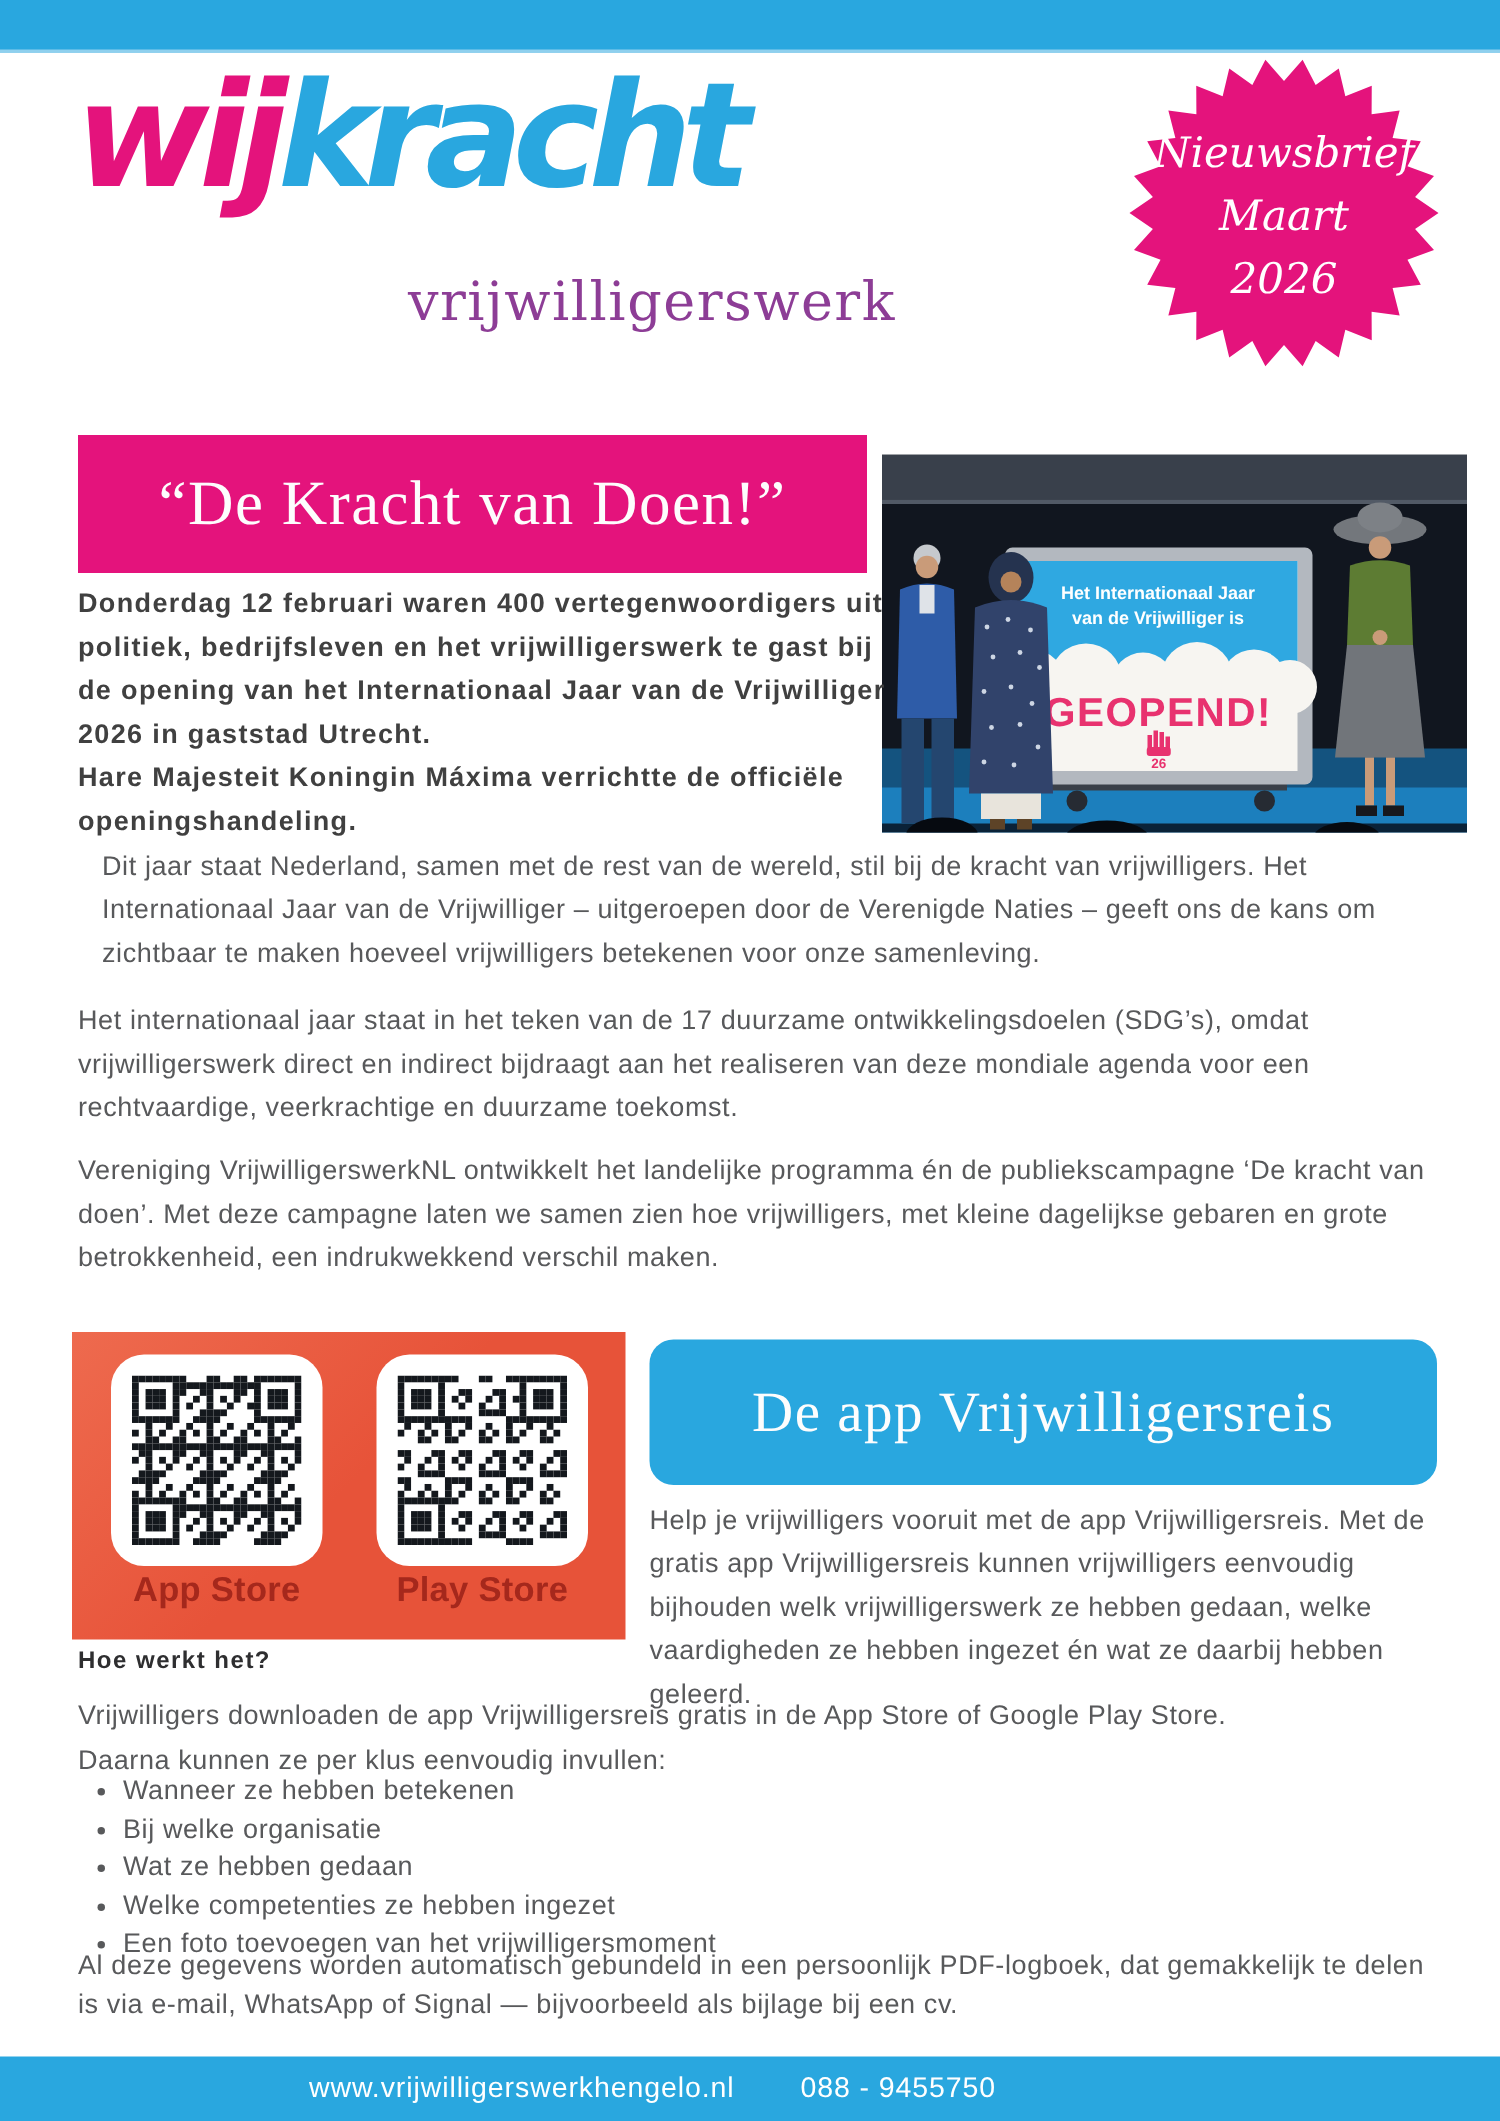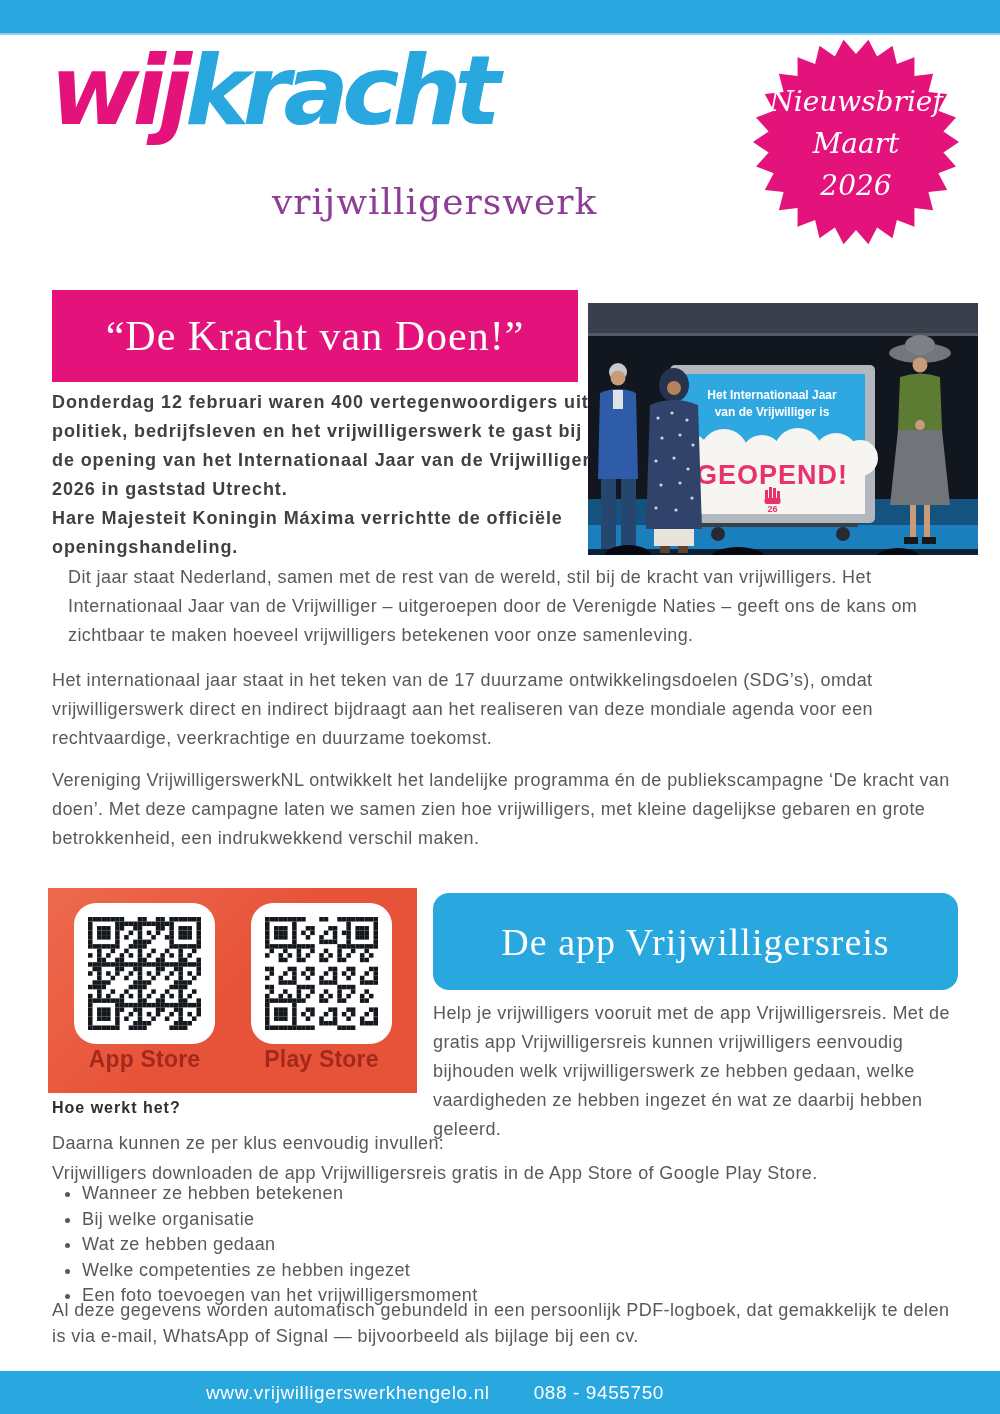--- a/index.html
+++ b/index.html
@@ -806,22 +806,22 @@
     <div class="qr-label qr-l2">Play Store</div>
   </div>
 
   <div class="banner banner-blue">
     <span>De app Vrijwilligersreis</span>
   </div>
   <p class="body app-para">Help je vrijwilligers vooruit met de app Vrijwilligersreis. Met de gratis app Vrijwilligersreis kunnen vrijwilligers eenvoudig bijhouden welk vrijwilligerswerk ze hebben gedaan, welke vaardigheden ze hebben ingezet én wat ze daarbij hebben geleerd.</p>
 
   <h3 class="how-title">Hoe werkt het?</h3>
   <p class="body how-lines">
+    <span>Vrijwilligers downloaden de app Vrijwilligersreis gratis in de App Store of Google Play Store.</span>
     <span>Daarna kunnen ze per klus eenvoudig invullen:</span>
-    <span>Vrijwilligers downloaden de app Vrijwilligersreis gratis in de App Store of Google Play Store.</span>
   </p>
 
   <ul class="bullets">
     <li>Wanneer ze hebben betekenen</li>
     <li>Bij welke organisatie</li>
     <li>Wat ze hebben gedaan</li>
     <li>Welke competenties ze hebben ingezet</li>
     <li>Een foto toevoegen van het vrijwilligersmoment</li>
   </ul>
 

